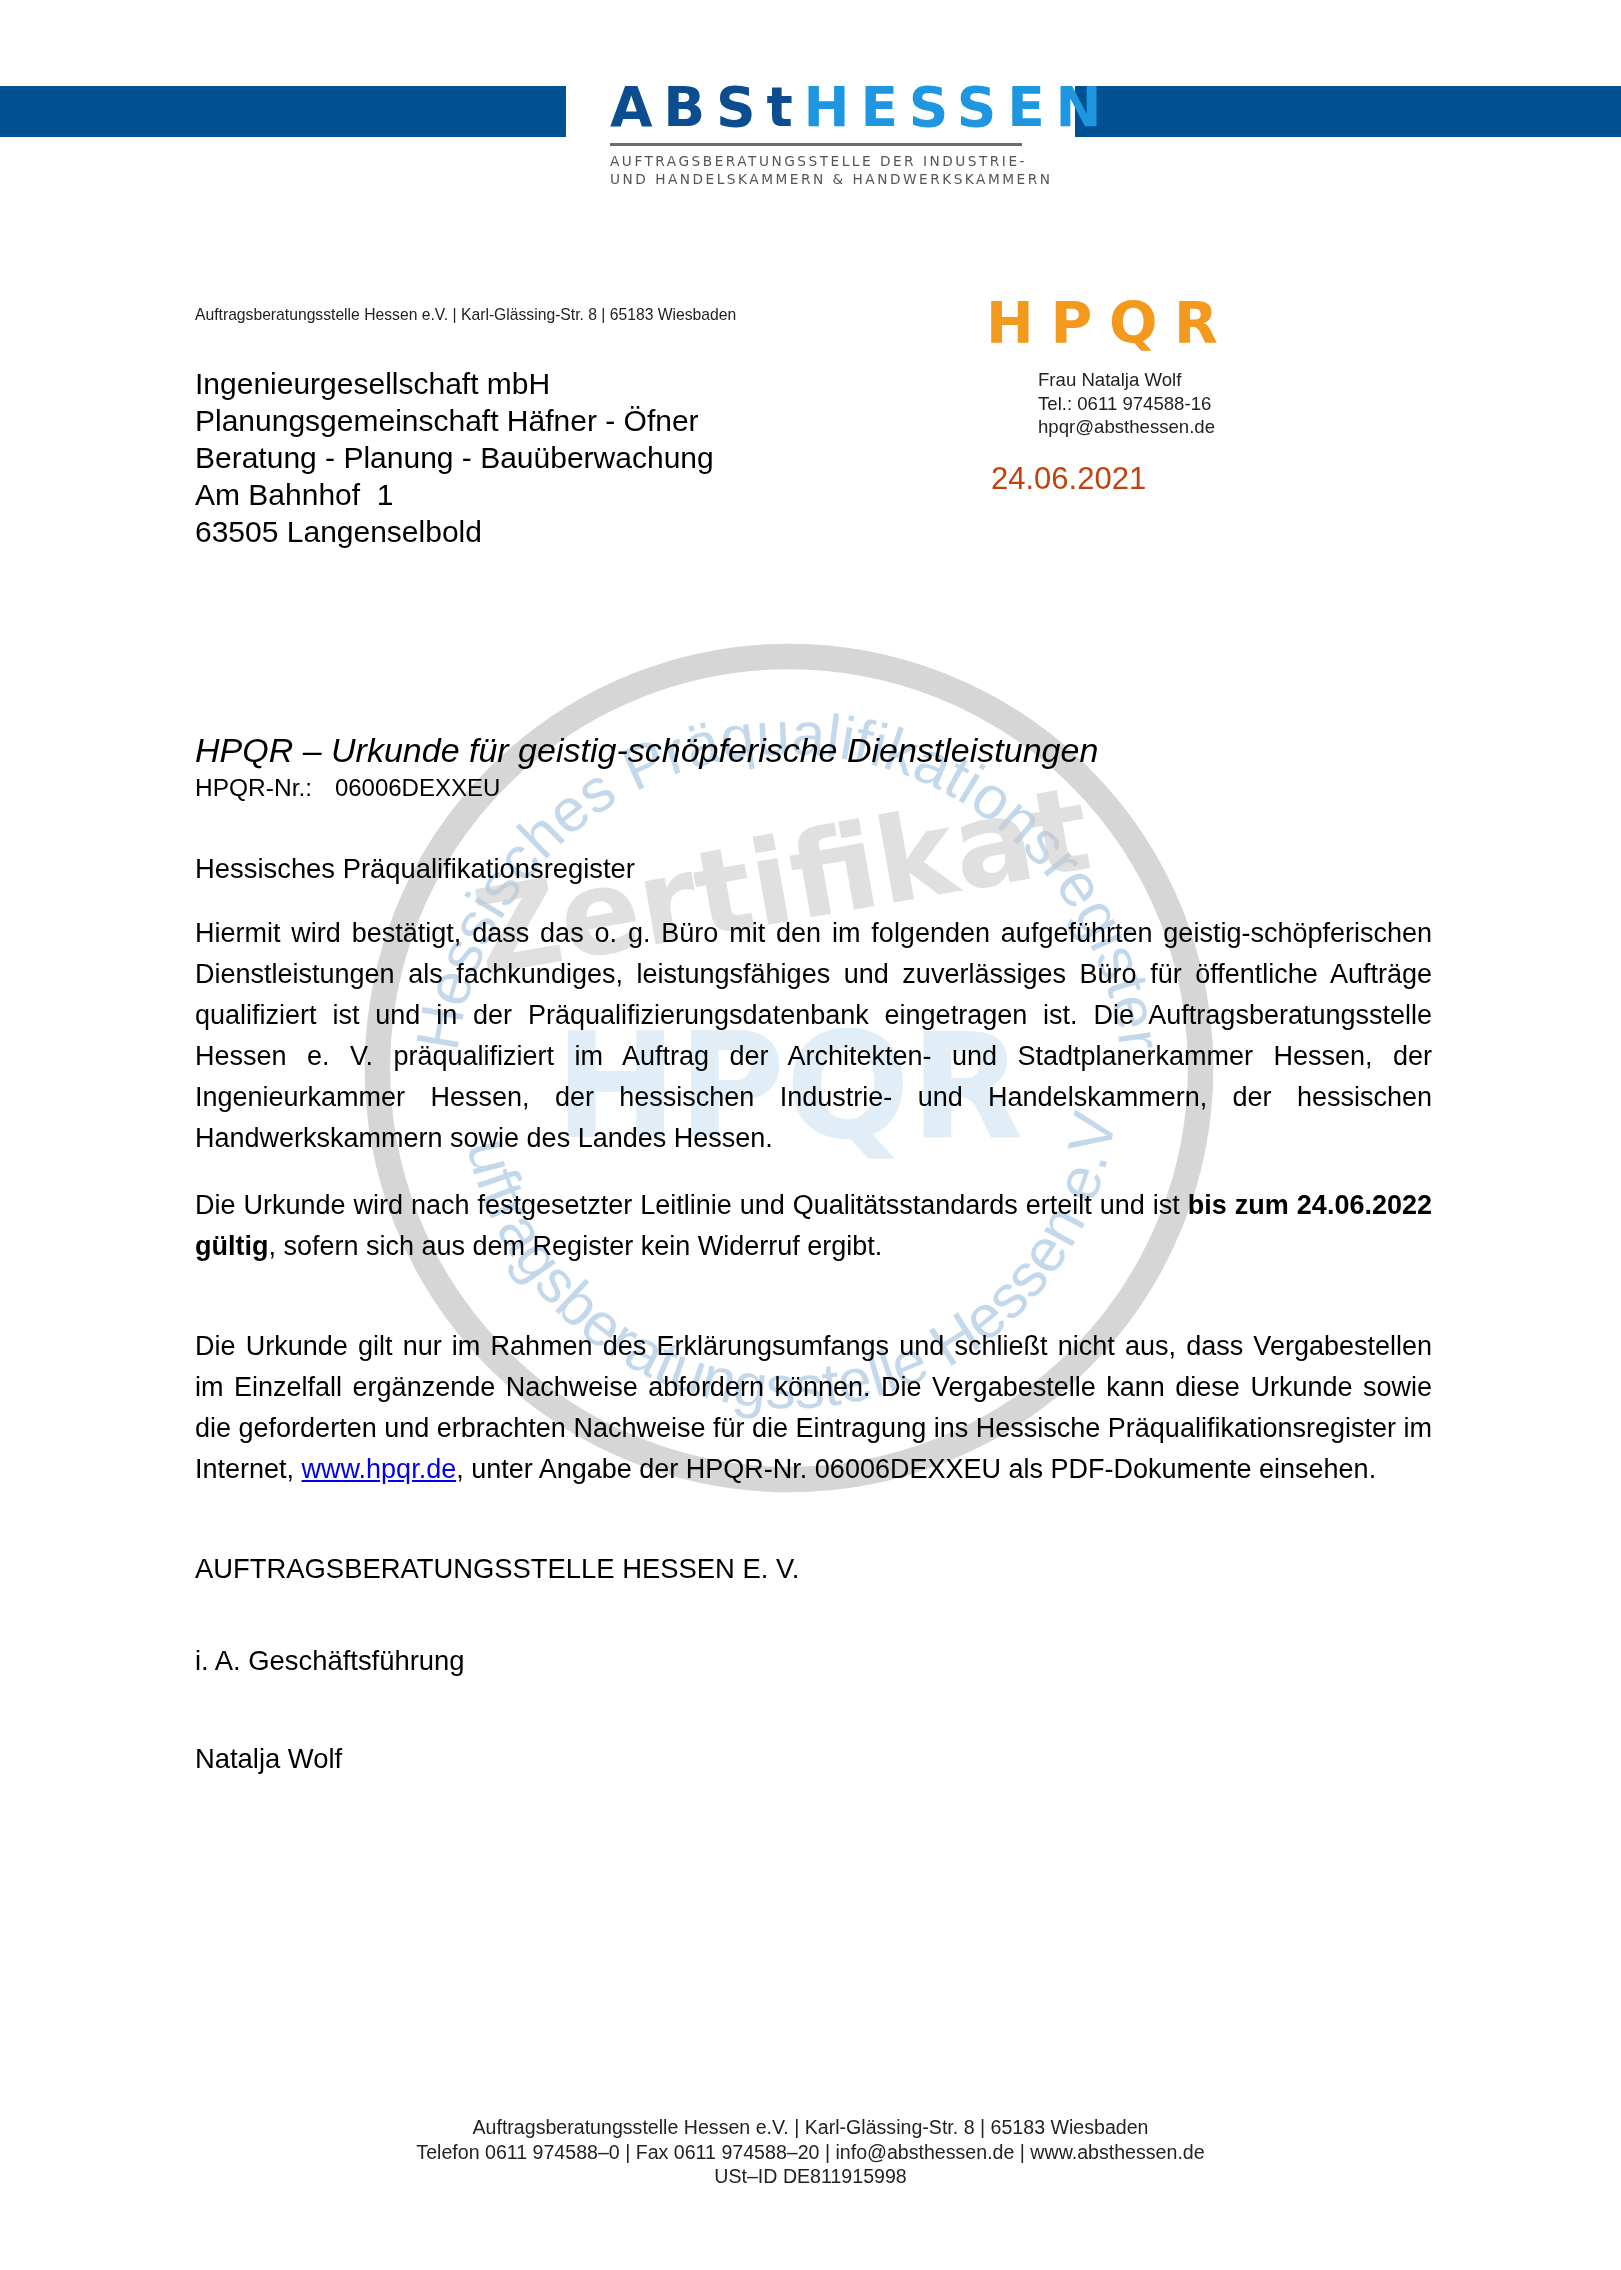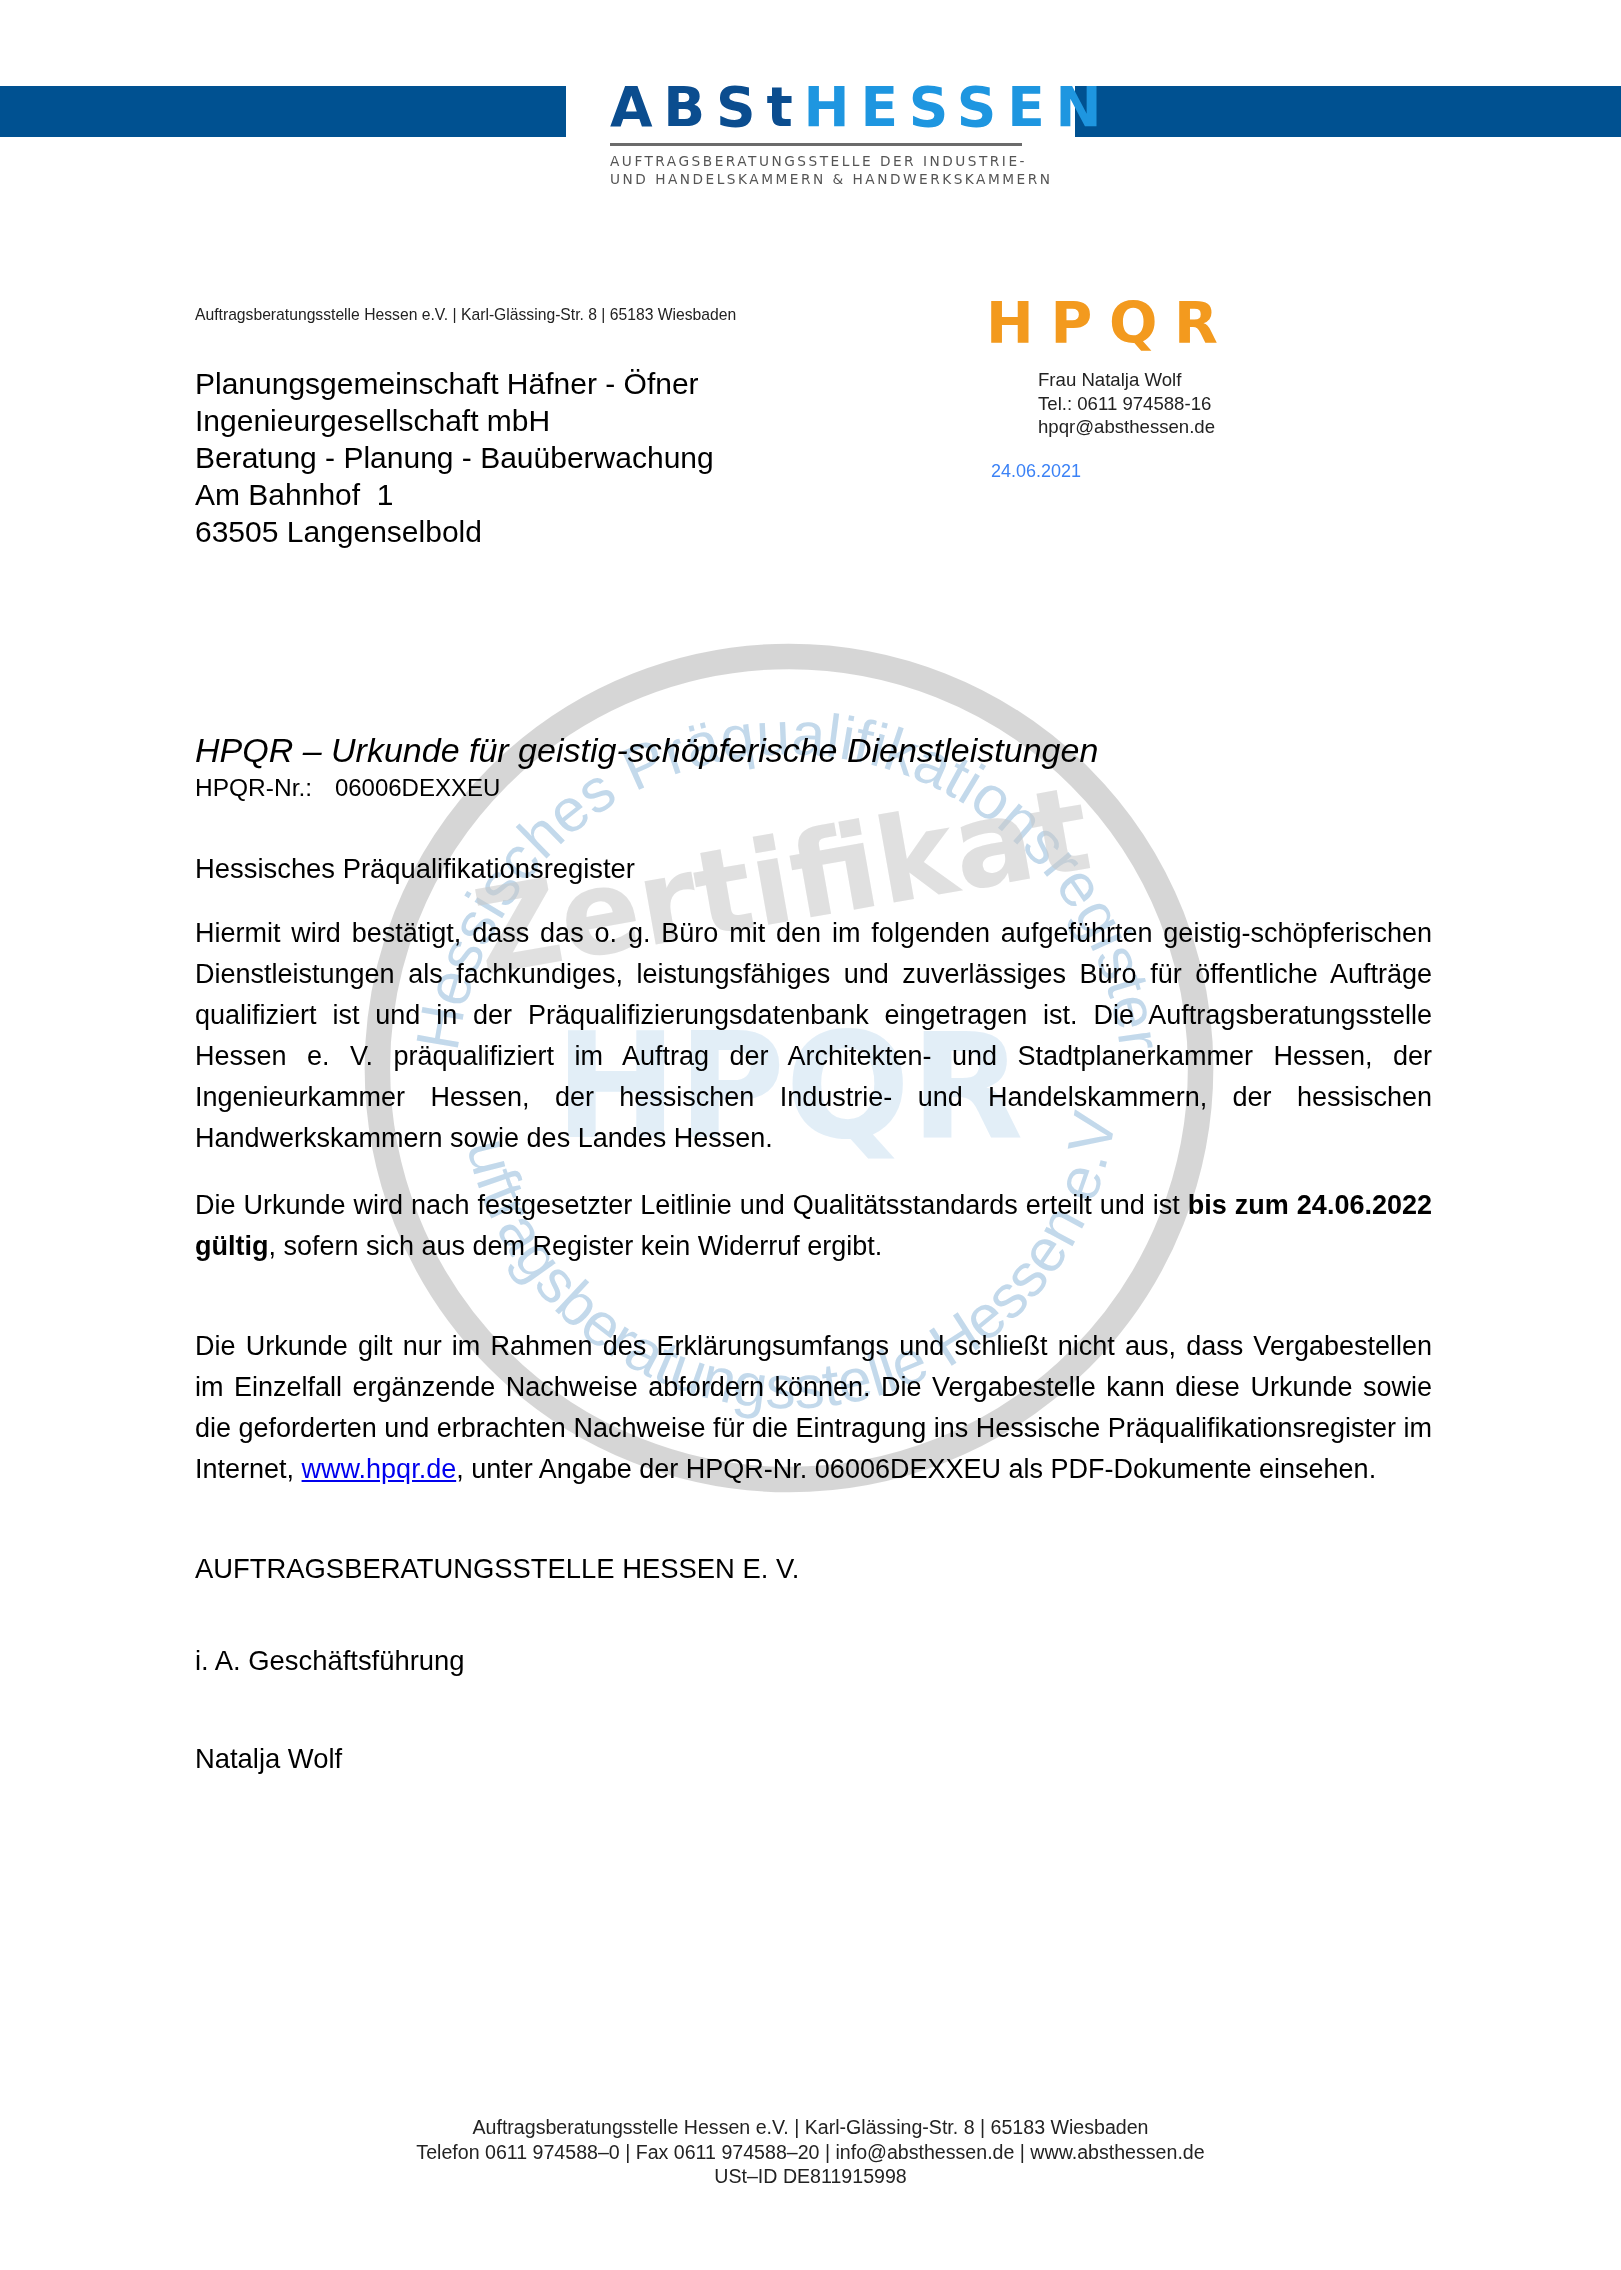--- a/index.html
+++ b/index.html
@@ -26,21 +26,21 @@
     .sender-line { left: 195px; top: 306px; font-size: 15.7px; color: #222; white-space: nowrap; }
 
     
     .recipient { left: 195px; top: 365px; font-size: 30px; line-height: 37px; }
     .recipient div { white-space: pre; }
 
     
     .hpqr-logo { left: 986px; top: 292px; font-family: "DejaVu Sans", sans-serif; font-weight: bold;
                  font-size: 57px; color: #f39a1e; letter-spacing: 16.7px; line-height: 63px; }
     .contact { left: 990px; top: 368px; font-size: 18.6px; line-height: 23.5px; color: #222; margin-left: 48px; }
-    .date { left: 991px; top: 461px; font-size: 18px; color: #3b82f6; }
+    .date { left: 991px; top: 461px; font-size: 31px; color: #c2410c; }
 
     
     .seal { position: absolute; left: 348px; top: 627px; width: 882px; height: 882px; pointer-events: none; }
 
     
     .title { left: 195px; top: 731px; font-size: 34px; line-height: 39px; white-space: nowrap; font-style: italic; }
     .hpqr-nr { left: 195px; top: 774px; font-size: 24.5px; white-space: nowrap; }
     .hpqr-nr .mono { font-family: Liberation Sans, sans-serif; font-size: 24px; margin-left: 16px; }
     .register { left: 195px; top: 853px; font-size: 27.4px; white-space: nowrap; }
 
@@ -68,22 +68,22 @@
 <div class="logo">
   <div class="logo-word"><span class="logo-abst">ABSt</span><span class="logo-hessen">HESSEN</span></div>
   <div class="logo-rule"></div>
   <div class="logo-sub">AUFTRAGSBERATUNGSSTELLE DER INDUSTRIE-</div>
   <div class="logo-sub" style="margin-top:0">UND HANDELSKAMMERN &amp; HANDWERKSKAMMERN</div>
 </div>
 
 <div class="abs sender-line">Auftragsberatungsstelle Hessen e.V. | Karl-Glässing-Str. 8 | 65183 Wiesbaden</div>
 
 <div class="abs recipient">
+  <div>Ingenieurgesellschaft mbH</div>
   <div>Planungsgemeinschaft Häfner - Öfner</div>
-  <div>Ingenieurgesellschaft mbH</div>
   <div>Beratung - Planung - Bauüberwachung</div>
   <div>Am Bahnhof  1</div>
   <div>63505 Langenselbold</div>
 </div>
 
 <div class="abs hpqr-logo">HPQR</div>
 <div class="abs contact">
   <div>Frau Natalja Wolf</div>
   <div>Tel.: 0611 974588-16</div>
   <div>hpqr@absthessen.de</div>

